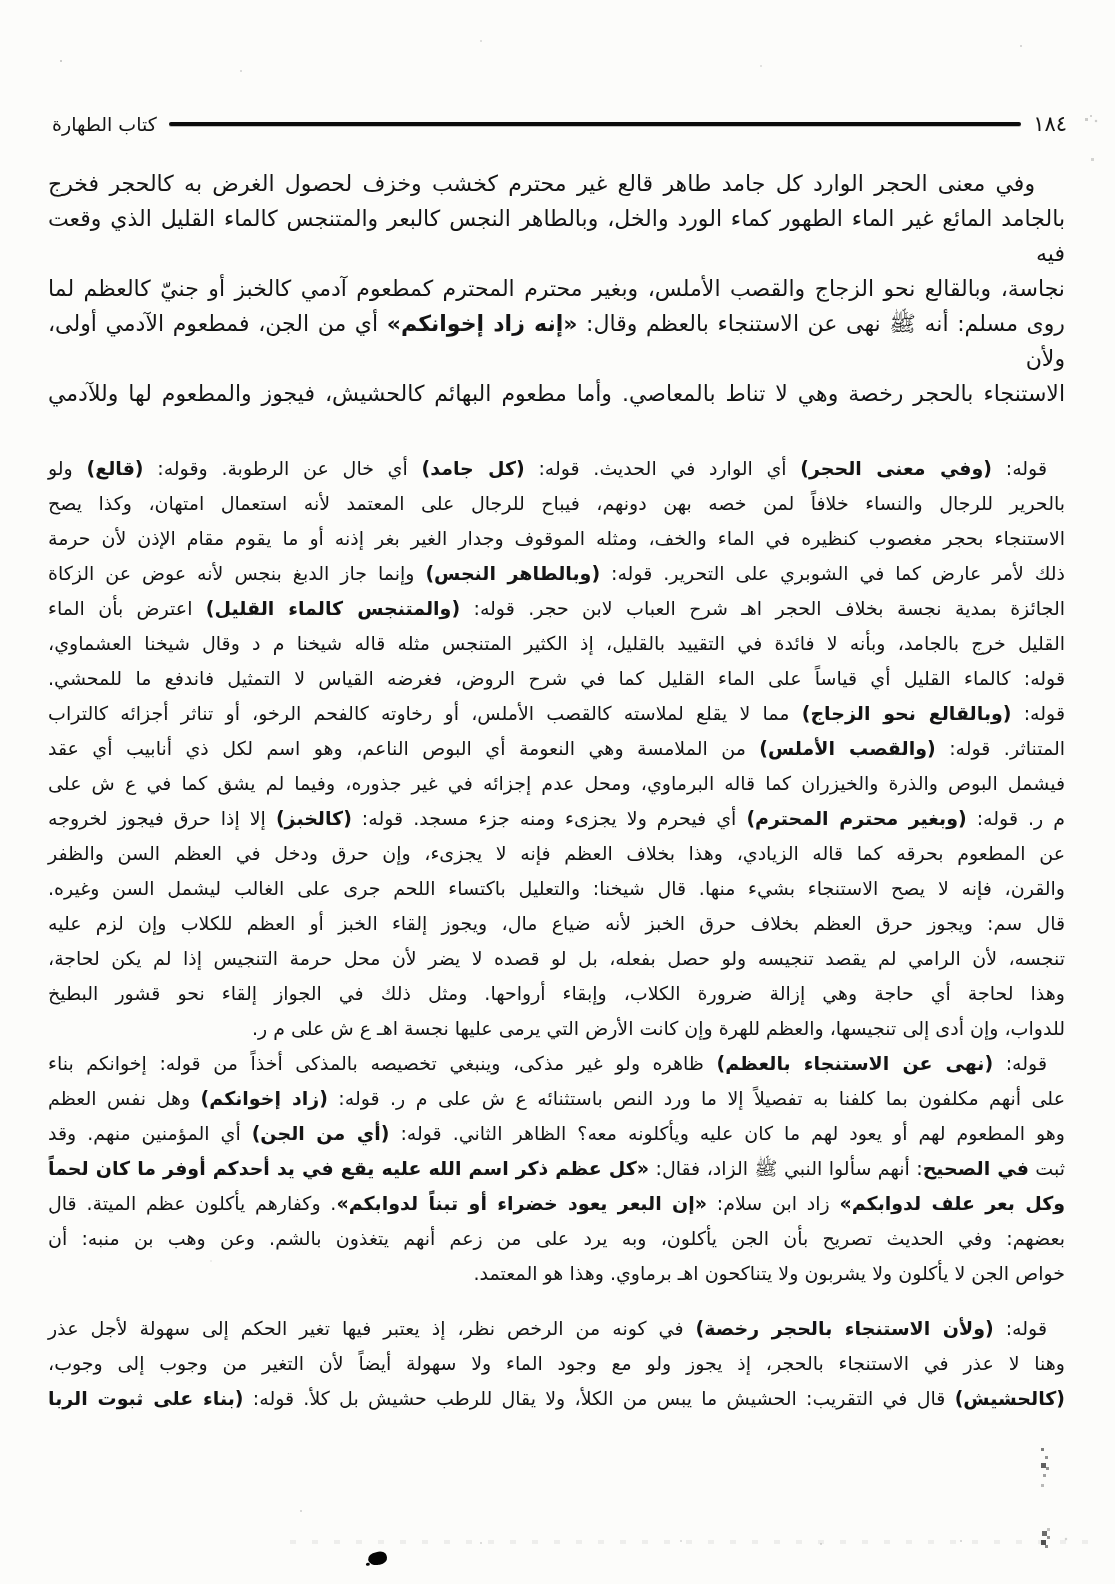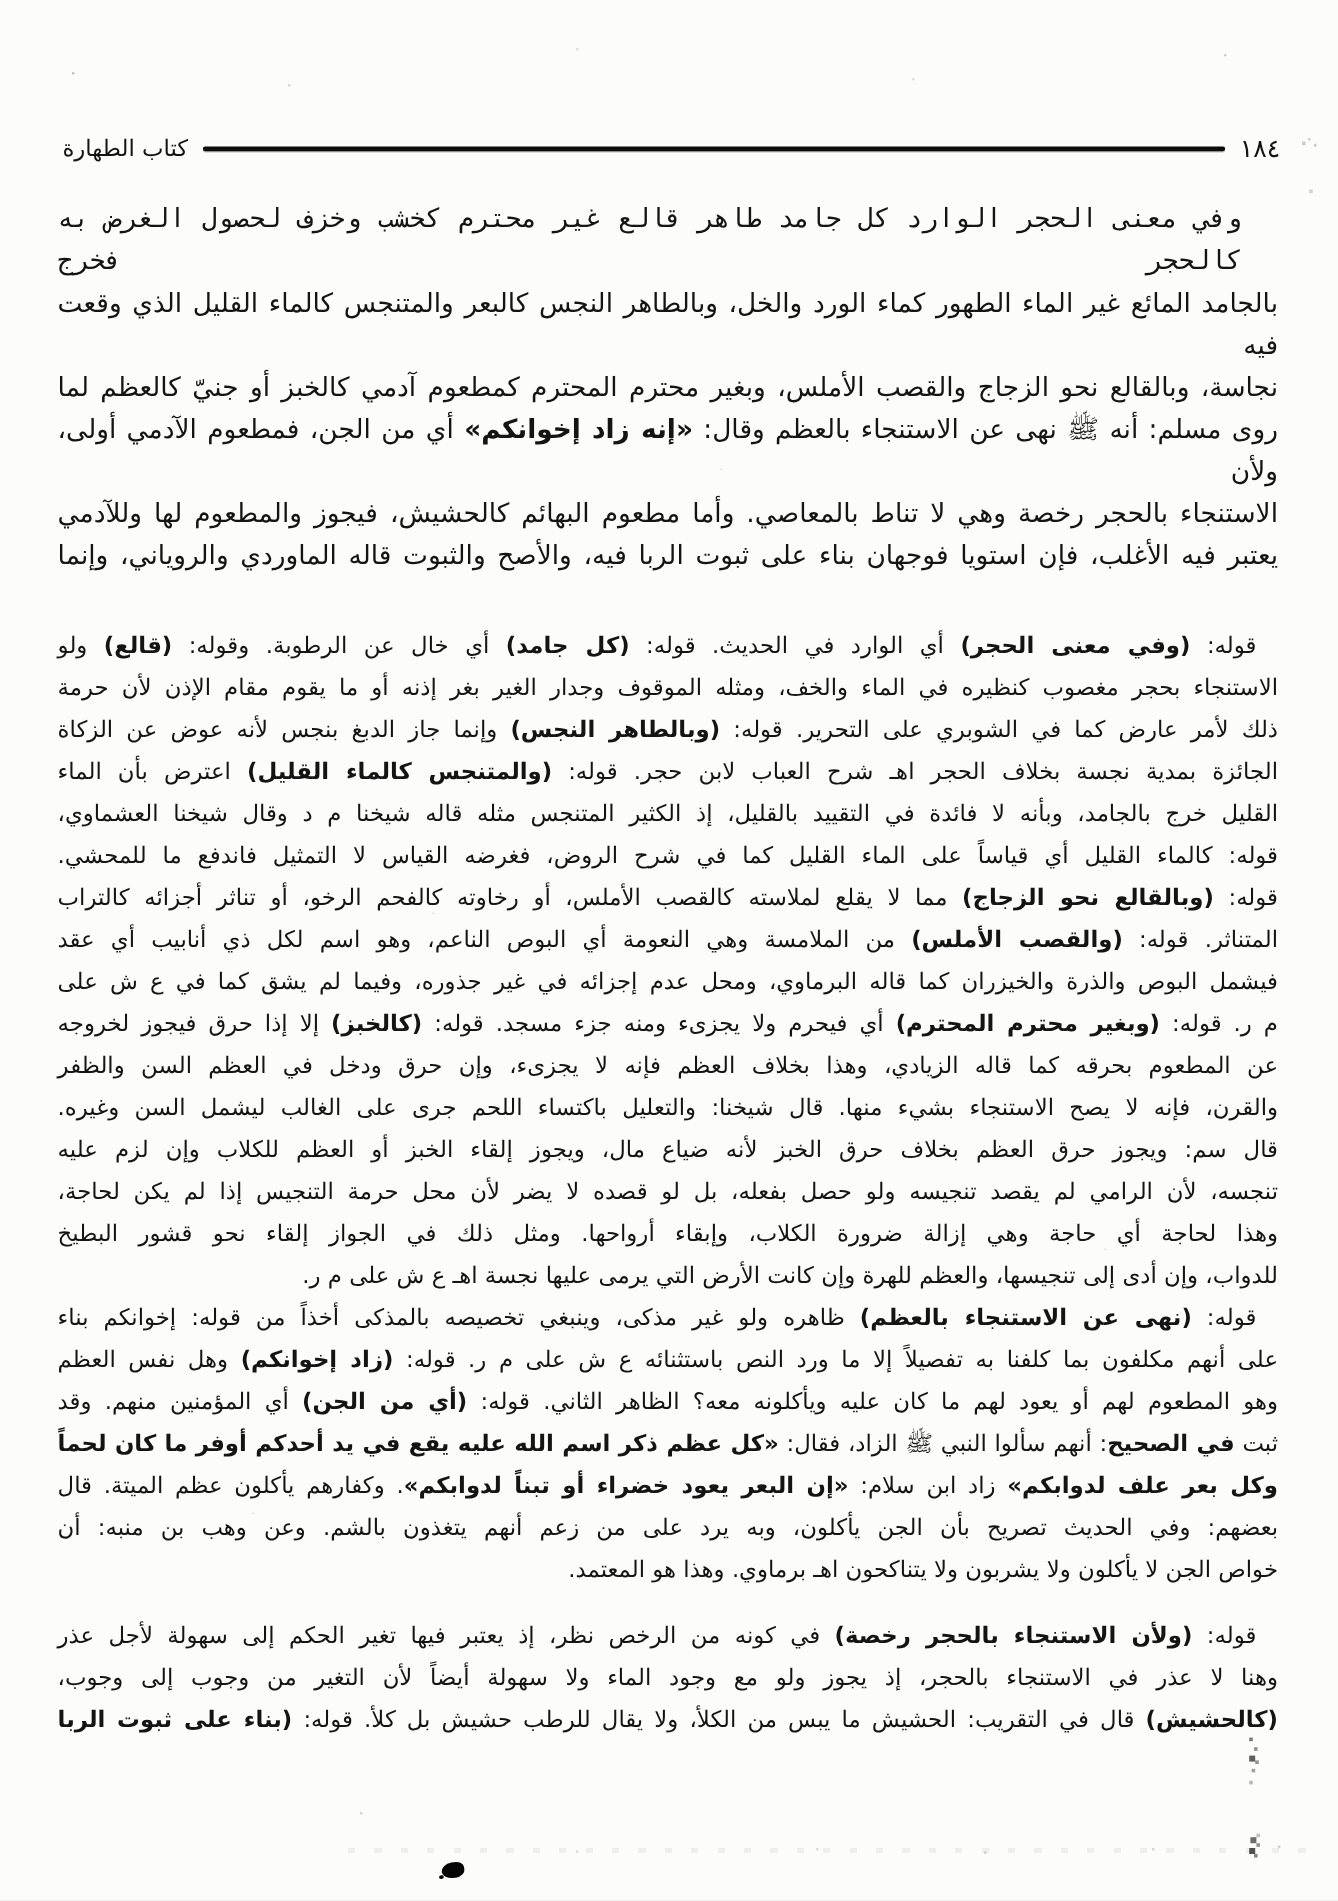--- a/index.html
+++ b/index.html
@@ -30,21 +30,21 @@
   }
   .booktitle{
     font-size:19px;font-weight:normal;white-space:nowrap;
   }
   
   .matn{
     margin:26px 50px 0 48px;
     font-size:22px;line-height:35px;
     font-weight:400;
   }
-  .matn .line-first{padding-right:30px;font-family:Liberation Mono, monospace;}
+  .matn .line-first{padding-right:30px;}
   
   .sharh{margin:40px 50px 0 48px;font-size:19px;line-height:35px;}
   .para{margin:0;}
   .para.gap-sm{margin-top:0;}
   .para.gap-lg{margin-top:20px;}
   .sharh .line-first{padding-right:18px;}
   .line{
     text-align:justify;
     text-align-last:justify;
     white-space:normal;
@@ -103,26 +103,26 @@
     <span class="rule"></span>
     <span class="booktitle">كتاب الطهارة</span>
   </div>
 
   <div class="matn">
       <div class="line line-first"><span>وفي معنى الحجر الوارد كل جامد طاهر قالع غير محترم كخشب وخزف لحصول الغرض به كالحجر فخرج</span></div>
       <div class="line"><span>بالجامد المائع غير الماء الطهور كماء الورد والخل، وبالطاهر النجس كالبعر والمتنجس كالماء القليل الذي وقعت فيه</span></div>
       <div class="line"><span>نجاسة، وبالقالع نحو الزجاج والقصب الأملس، وبغير محترم المحترم كمطعوم آدمي كالخبز أو جنيّ كالعظم لما</span></div>
       <div class="line"><span>روى مسلم: أنه ﷺ نهى عن الاستنجاء بالعظم وقال: </span><b>«إنه زاد إخوانكم»</b><span> أي من الجن، فمطعوم الآدمي أولى، ولأن</span></div>
       <div class="line"><span>الاستنجاء بالحجر رخصة وهي لا تناط بالمعاصي. وأما مطعوم البهائم كالحشيش، فيجوز والمطعوم لها وللآدمي</span></div>
-      <div class="line"><span>يعتبر فيه الأغلب، فإن استويا فوجهان بناء على ثبوت الربا فيه، والأصح والثبوت قاله الماوردي والروياني، وإنما</span></div>
     </div>
 
   <div class="sharh">
     <div class="para">
         <div class="line line-first"><span>قوله: </span><b>(وفي معنى الحجر)</b><span> أي الوارد في الحديث. قوله: </span><b>(كل جامد)</b><span> أي خال عن الرطوبة. وقوله: </span><b>(قالع)</b><span> ولو</span></div>
+        <div class="line"><span>بالحرير للرجال والنساء خلافاً لمن خصه بهن دونهم، فيباح للرجال على المعتمد لأنه استعمال امتهان، وكذا يصح</span></div>
         <div class="line"><span>الاستنجاء بحجر مغصوب كنظيره في الماء والخف، ومثله الموقوف وجدار الغير بغر إذنه أو ما يقوم مقام الإذن لأن حرمة</span></div>
         <div class="line"><span>ذلك لأمر عارض كما في الشوبري على التحرير. قوله: </span><b>(وبالطاهر النجس)</b><span> وإنما جاز الدبغ بنجس لأنه عوض عن الزكاة</span></div>
         <div class="line"><span>الجائزة بمدية نجسة بخلاف الحجر اهـ شرح العباب لابن حجر. قوله: </span><b>(والمتنجس كالماء القليل)</b><span> اعترض بأن الماء</span></div>
         <div class="line"><span>القليل خرج بالجامد، وبأنه لا فائدة في التقييد بالقليل، إذ الكثير المتنجس مثله قاله شيخنا م د وقال شيخنا العشماوي،</span></div>
         <div class="line"><span>قوله: كالماء القليل أي قياساً على الماء القليل كما في شرح الروض، فغرضه القياس لا التمثيل فاندفع ما للمحشي.</span></div>
         <div class="line"><span>قوله: </span><b>(وبالقالع نحو الزجاج)</b><span> مما لا يقلع لملاسته كالقصب الأملس، أو رخاوته كالفحم الرخو، أو تناثر أجزائه كالتراب</span></div>
         <div class="line"><span>المتناثر. قوله: </span><b>(والقصب الأملس)</b><span> من الملامسة وهي النعومة أي البوص الناعم، وهو اسم لكل ذي أنابيب أي عقد</span></div>
         <div class="line"><span>فيشمل البوص والذرة والخيزران كما قاله البرماوي، ومحل عدم إجزائه في غير جذوره، وفيما لم يشق كما في ع ش على</span></div>
         <div class="line"><span>م ر. قوله: </span><b>(وبغير محترم المحترم)</b><span> أي فيحرم ولا يجزىء ومنه جزء مسجد. قوله: </span><b>(كالخبز)</b><span> إلا إذا حرق فيجوز لخروجه</span></div>
         <div class="line"><span>عن المطعوم بحرقه كما قاله الزيادي، وهذا بخلاف العظم فإنه لا يجزىء، وإن حرق ودخل في العظم السن والظفر</span></div>

